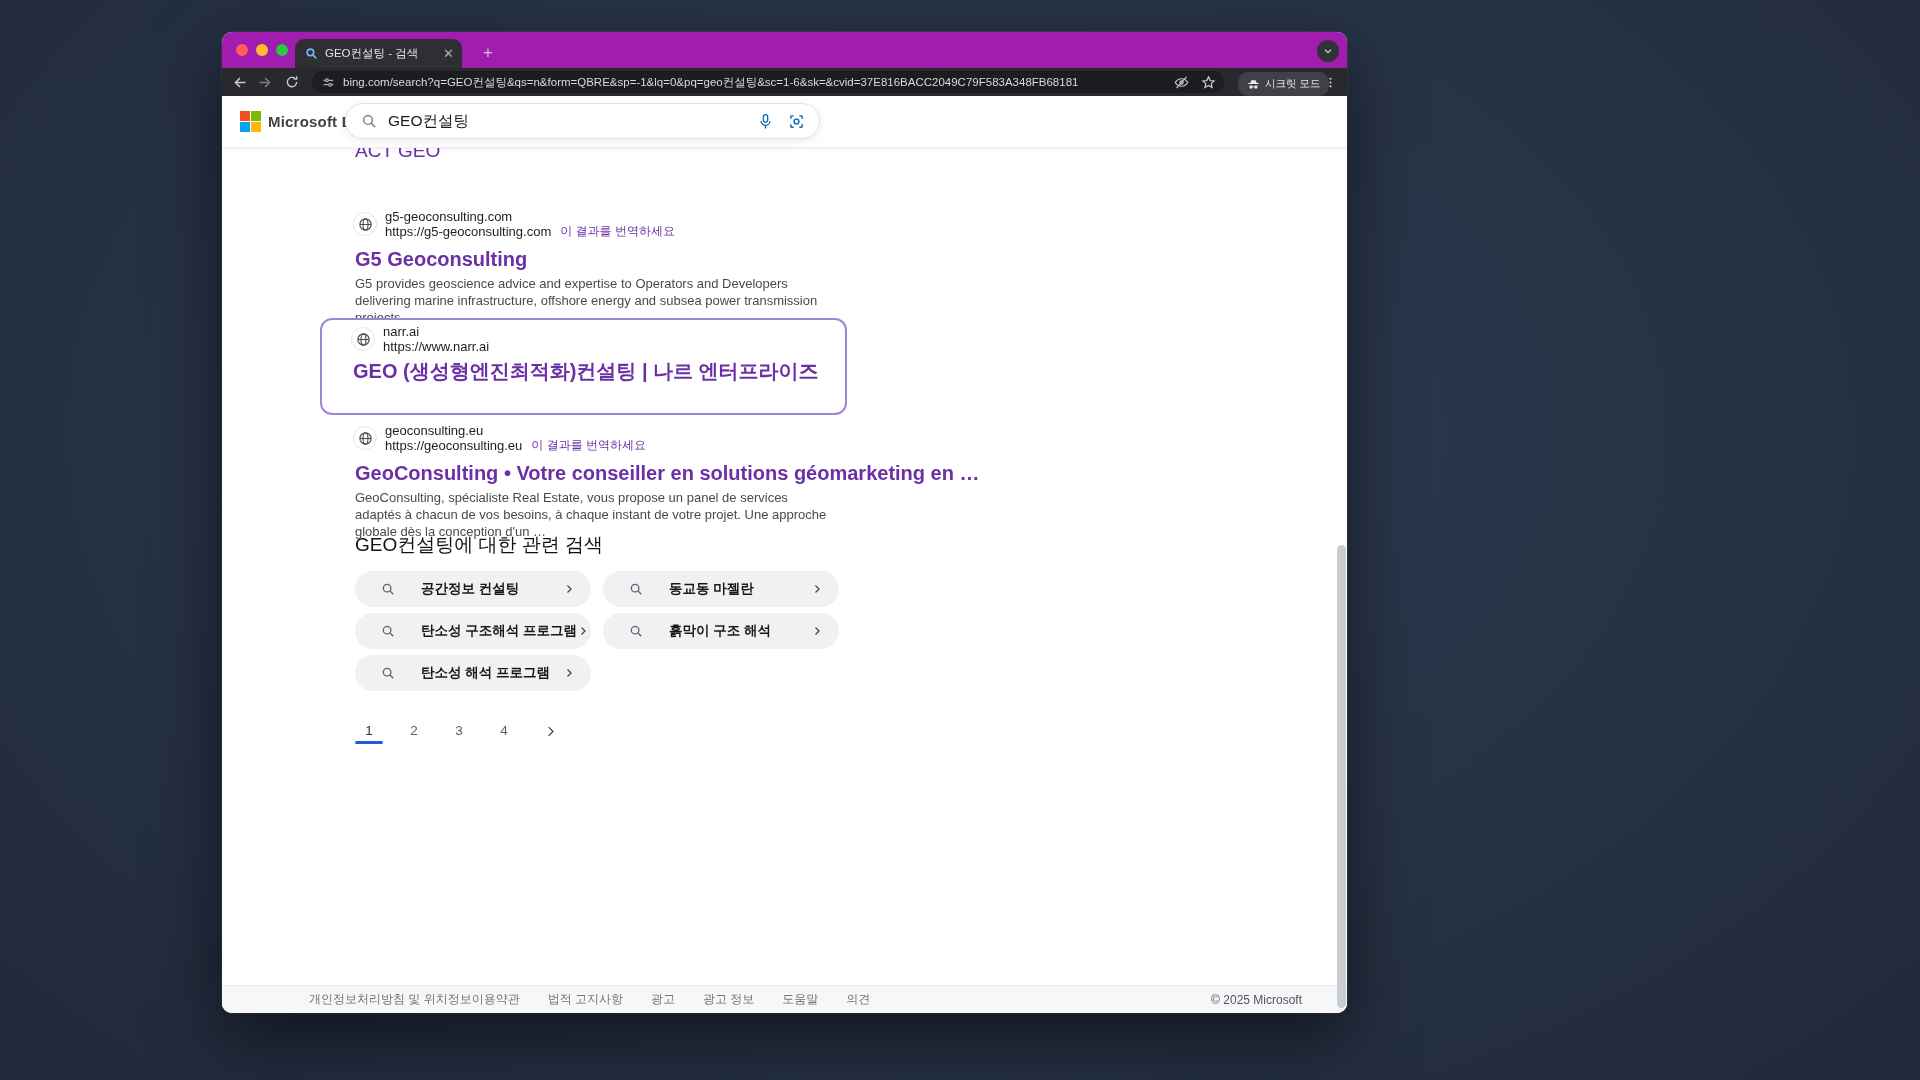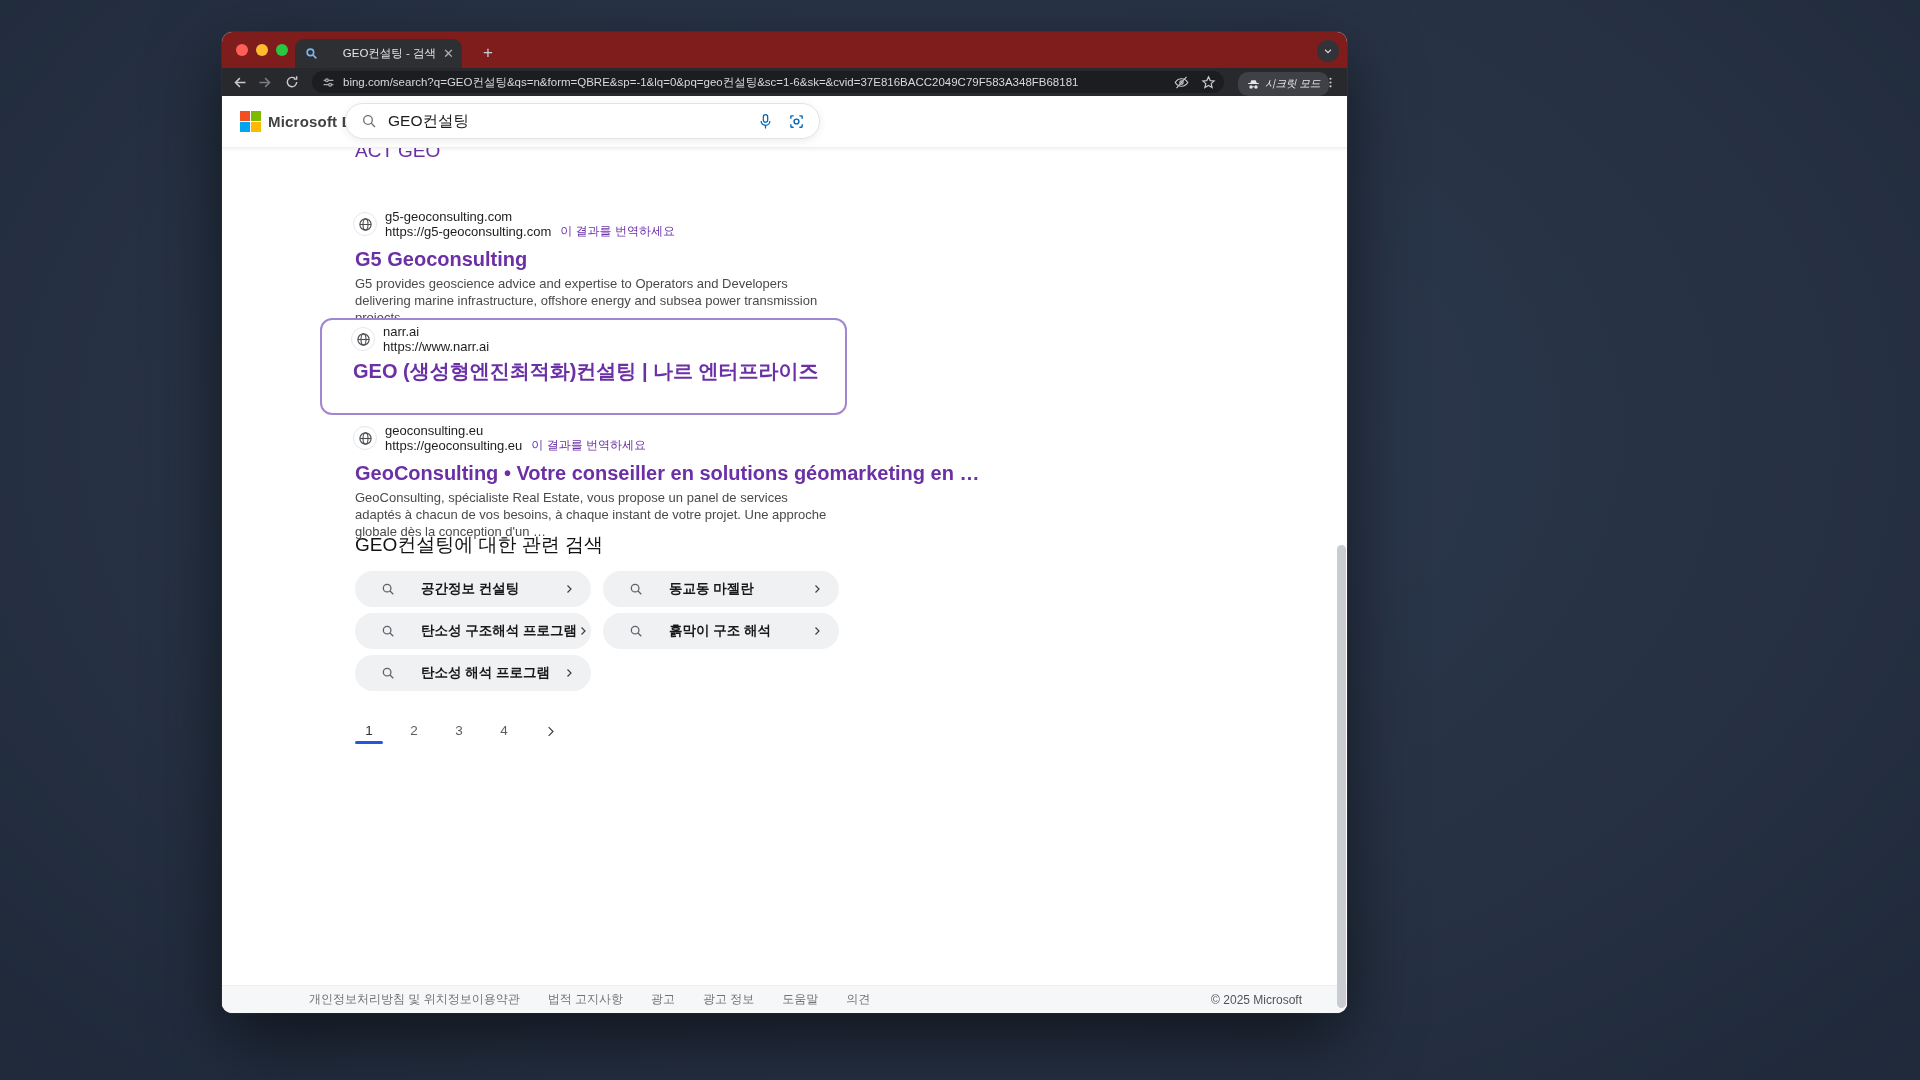--- a/index.html
+++ b/index.html
@@ -12,21 +12,21 @@
 
   
   .win {
     position:absolute; left:222px; top:32px; width:1125px; height:981px;
     border-radius:10px; overflow:hidden;
     box-shadow: 0 25px 70px rgba(0,0,0,.55), 0 0 0 1px rgba(255,255,255,.06);
     background:#fff;
   }
 
   
-  .tabstrip { position:absolute; left:0; top:0; width:100%; height:36px; background:#7f1d1d;text-align:right; }
+  .tabstrip { position:absolute; left:0; top:0; width:100%; height:36px; background:#a21caf; }
   .lights { position:absolute; left:14px; top:12px; display:flex; gap:8px; }
   .light { width:12px; height:12px; border-radius:50%; }
   .light.r { background:#ff5f57; } .light.y { background:#febc2e; } .light.g { background:#28c840; }
   .tab {
     position:absolute; left:73px; top:7px; width:167px; height:29px;
     background:#2e2f33; border-radius:9px 9px 0 0;
     display:flex; align-items:center; padding:0 8px 0 10px; gap:7px;
   }
   .tab-title { flex:1; font-size:11.5px; color:#e2e4e7; white-space:nowrap; overflow:hidden; }
   .tab-close { color:#aeb1b6; font-size:13px; line-height:1; cursor:default; }
@@ -39,21 +39,21 @@
   .toolbar { position:absolute; left:0; top:36px; width:100%; height:28px; background:#28292d;
     display:flex; align-items:center; }
   .navic { width:24px; height:24px; display:flex; align-items:center; justify-content:center; color:#c8cbcf; }
   .navic.back { margin-left:6px; }
   .navic.fwd { color:#7a7e84; }
   .urlpill { position:absolute; left:90px; top:3px; width:912px; height:22px; border-radius:12px;
     background:#1c1d20; display:flex; align-items:center; padding:0 8px 0 10px; }
   .url-text { font-size:11.5px; color:#d8d9db; white-space:nowrap; overflow:hidden; flex:1; margin-left:8px; }
   .pill-right { display:flex; align-items:center; gap:12px; color:#c6c9cd; }
   .incog { position:absolute; left:1016px; top:4px; height:20px; padding:12px 9px; border-radius:10px;
-    background:#404146; display:flex; align-items:center; gap:5px; color:#e6e7e9; font-size:10.5px; white-space:nowrap;font-style:italic; }
+    background:#404146; display:flex; align-items:center; gap:5px; color:#e6e7e9; font-size:10.5px; white-space:nowrap; }
   .dots { position:absolute; left:1098px; top:4px; width:20px; height:20px; color:#c8cbcf;
     display:flex; align-items:center; justify-content:center; }
 
   
   .page { position:absolute; left:0; top:64px; width:1125px; height:917px; background:#fff; overflow:hidden; }
 
   .bing-header { position:absolute; left:0; top:0; width:100%; height:52px; background:#fff; z-index:5;
     border-bottom:1px solid #f0f0f0; box-shadow:0 1px 4px rgba(0,0,0,.07); }
   .mslogo { position:absolute; left:18px; top:15px; display:flex; align-items:center; gap:7px; }
   .sq { display:grid; grid-template-columns:10px 10px; grid-template-rows:10px 10px; gap:1px; }

